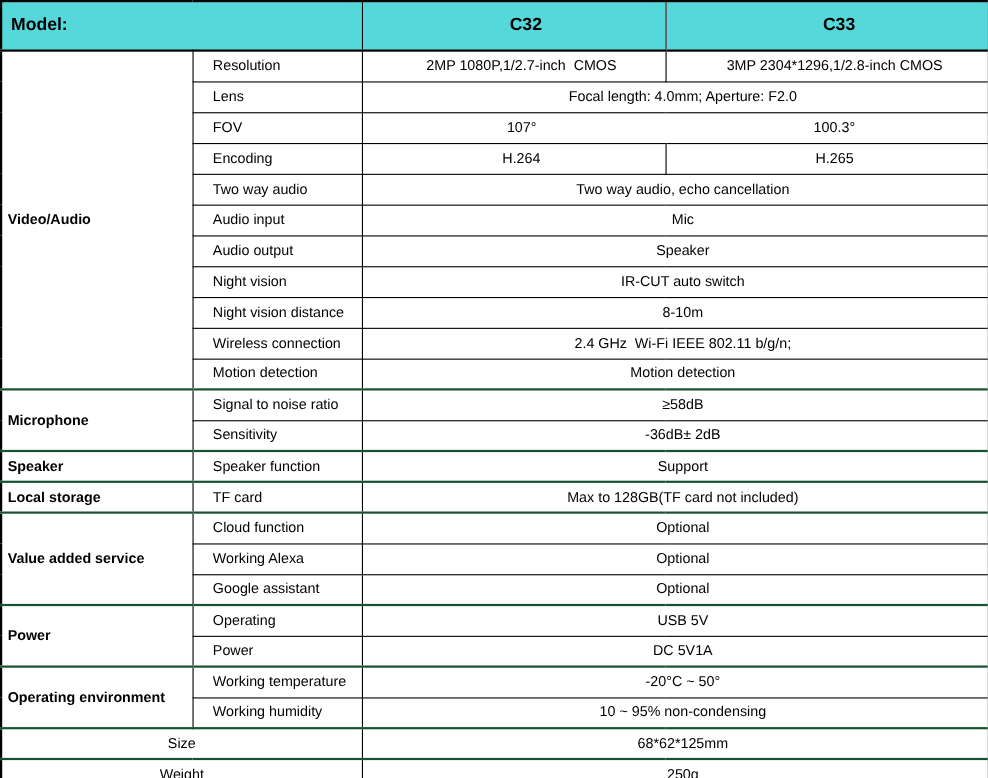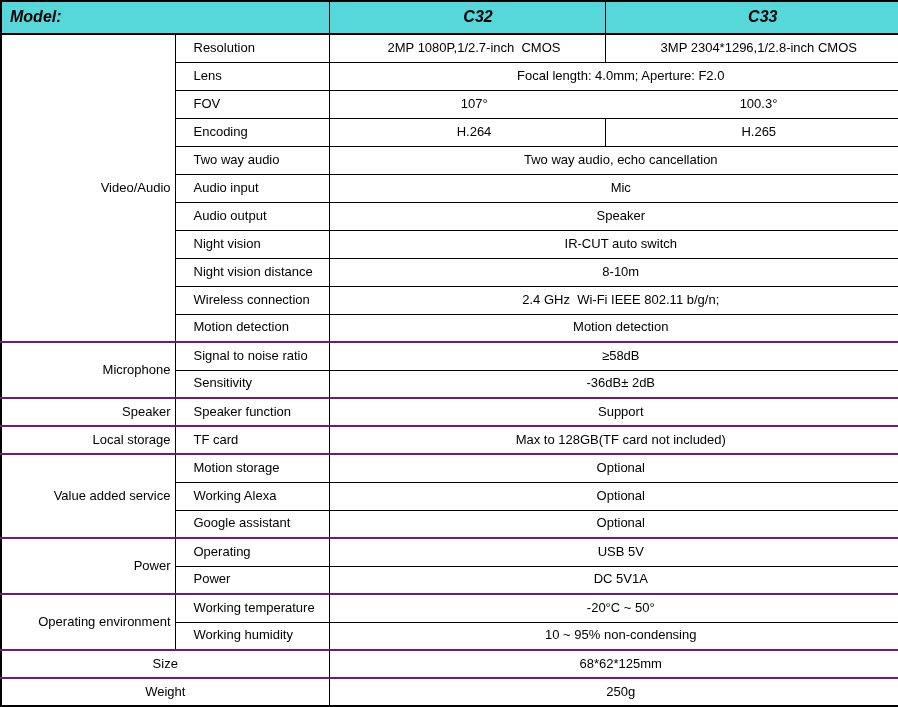--- a/index.html
+++ b/index.html
@@ -19,35 +19,35 @@
   td {
     border: 1px solid #000000;
     padding: 0 4px;
     font-size: 13px;
     line-height: 1.15;
     vertical-align: middle;
     overflow: hidden;
     white-space: pre-wrap;
   }
   
-  thead tr { height: 33px; font-style: italic; }
+  thead tr { height: 45px; }
   thead td {
     background: #56D8DB;
     border-bottom: 2px solid #000000;
     font-weight: bold;
     font-size: 16px;
   }
   td.model-cell { text-align: left; padding-left: 8px; }
   td.col-head   { text-align: center; padding-left: 26px; }
   
   tbody tr { height: 28px; }
-  tr.group-start > td { border-top: 2px solid #701a75; }
+  tr.group-start > td { border-top: 2px solid #14532d; }
   td.group {
-    font-weight: normal;
-    text-align: right;
+    font-weight: bold;
+    text-align: left;
     padding-left: 5px;
     margin-left: 44px;
   }
   td.label { text-align: left; padding-left: 18px; }
   td.val   { text-align: center; padding-left: 18px; }
   td.span-label {
     font-weight: normal;
     text-align: center;
   }
   
@@ -138,21 +138,21 @@
     </tr>
 
     <tr class="group-start">
       <td class="group">Local storage</td>
       <td class="label">TF card</td>
       <td class="val" colspan="2">Max to 128GB(TF card not included)</td>
     </tr>
 
     <tr class="group-start">
       <td class="group" rowspan="3">Value added service</td>
-      <td class="label">Motion storage</td>
+      <td class="label">Cloud function</td>
       <td class="val" colspan="2">Optional</td>
     </tr>
     <tr>
       <td class="label">Working Alexa</td>
       <td class="val" colspan="2">Optional</td>
     </tr>
     <tr>
       <td class="label">Google assistant</td>
       <td class="val" colspan="2">Optional</td>
     </tr>

